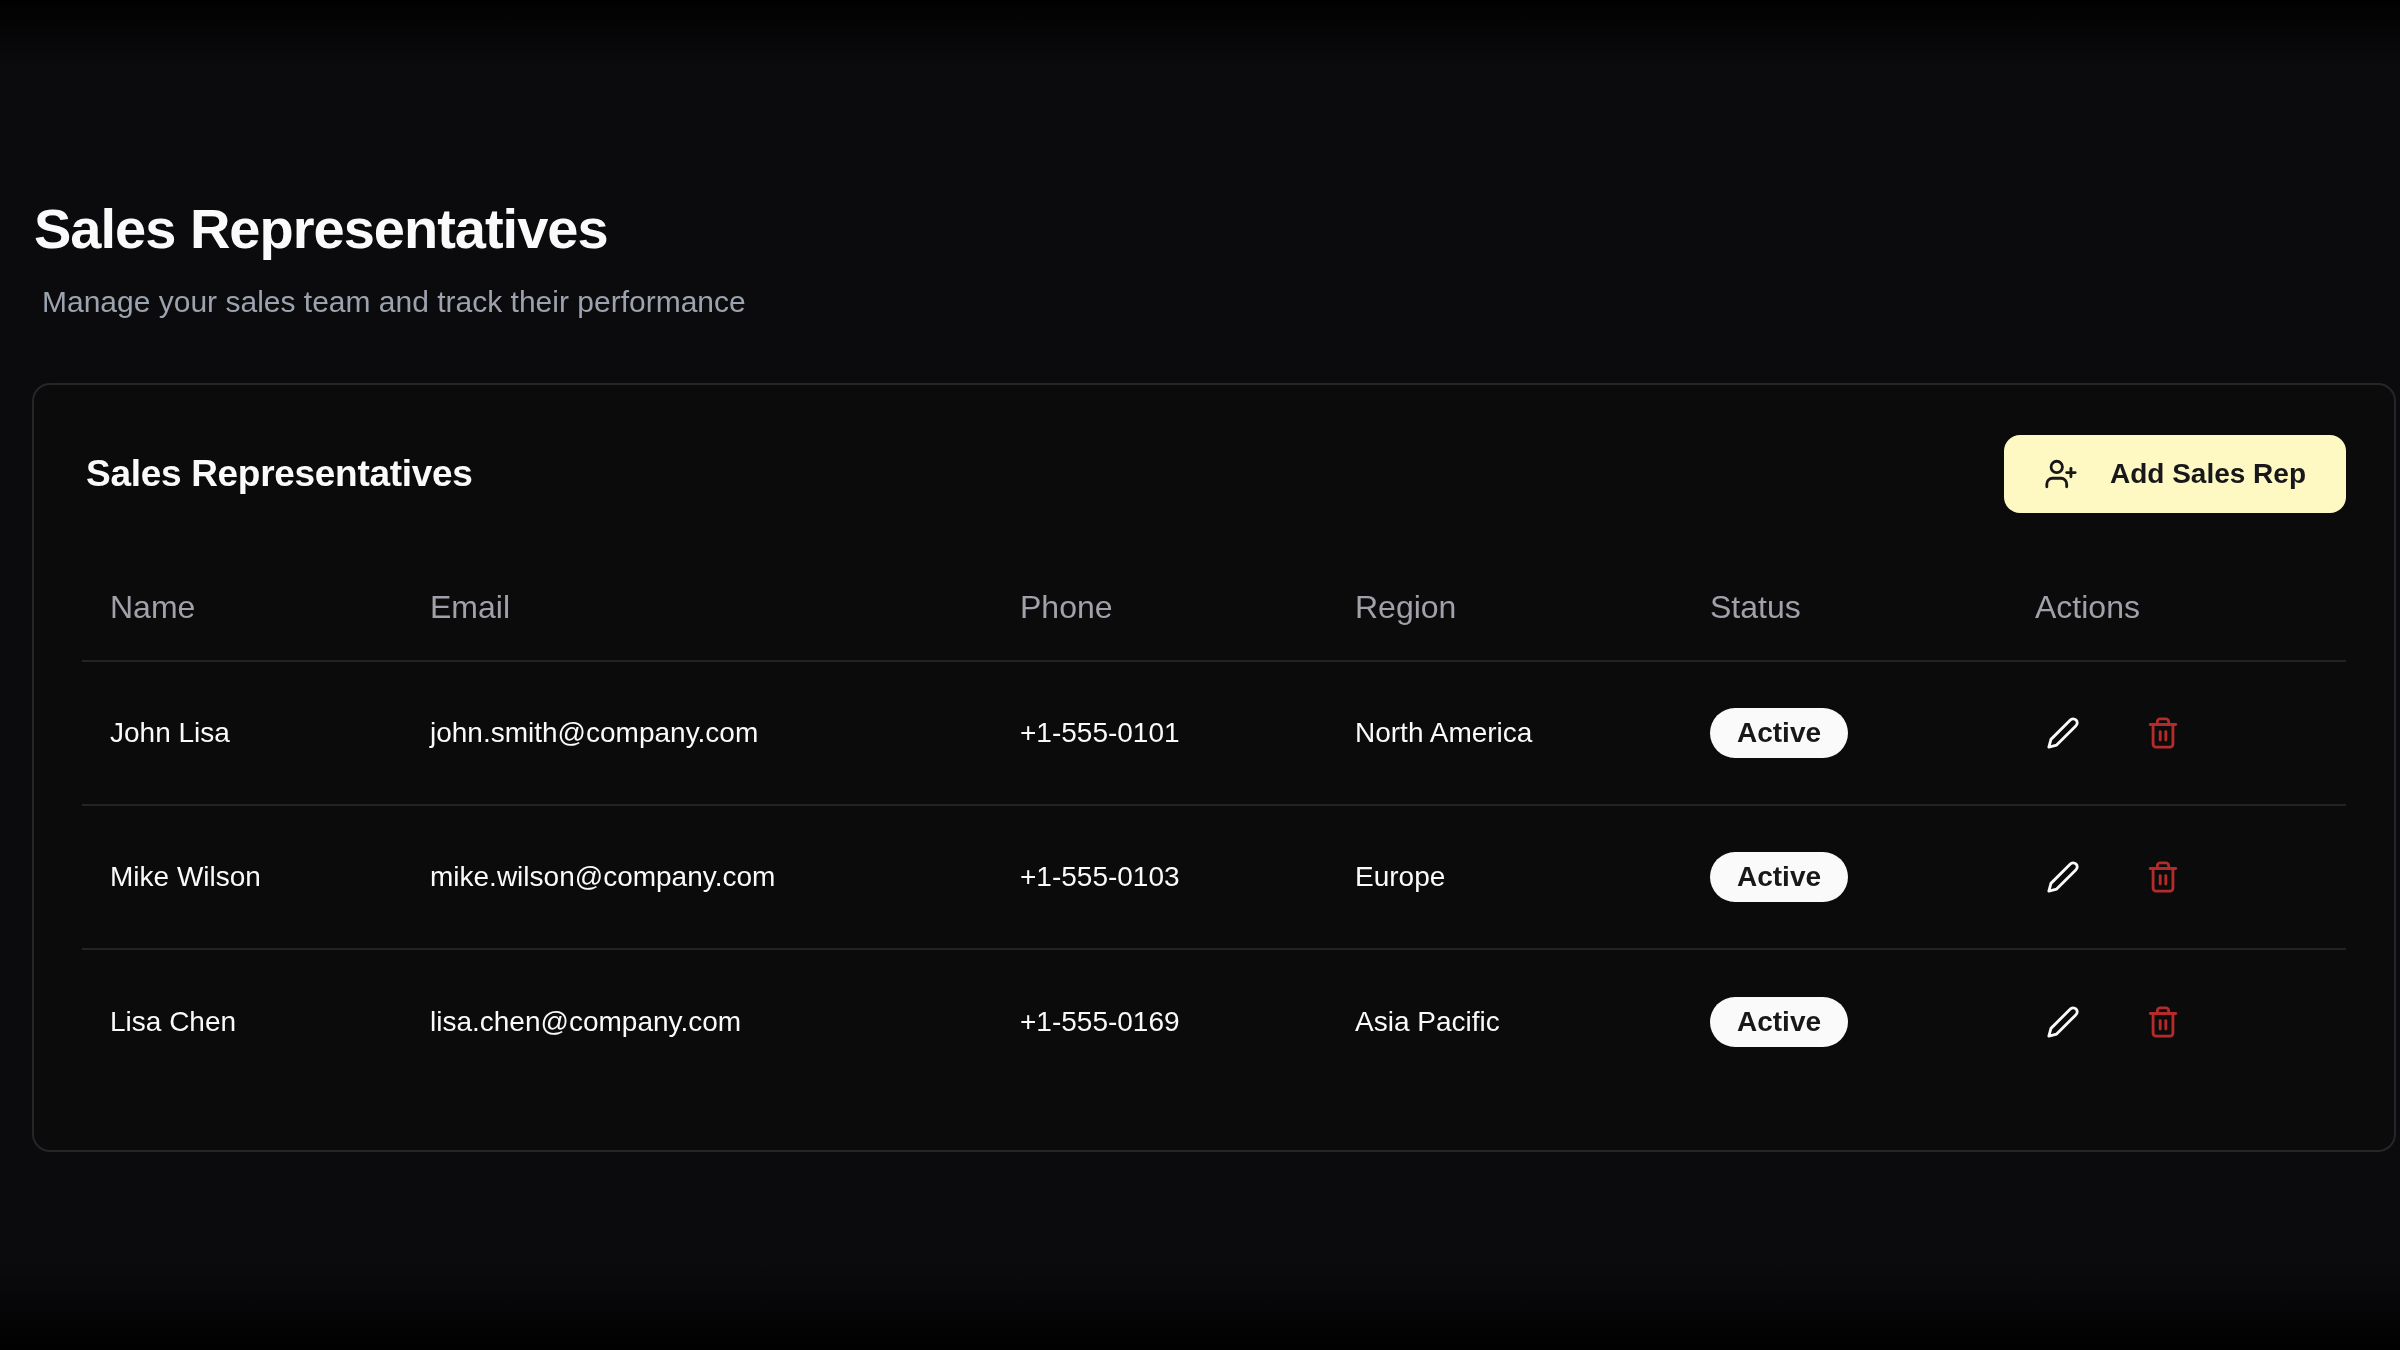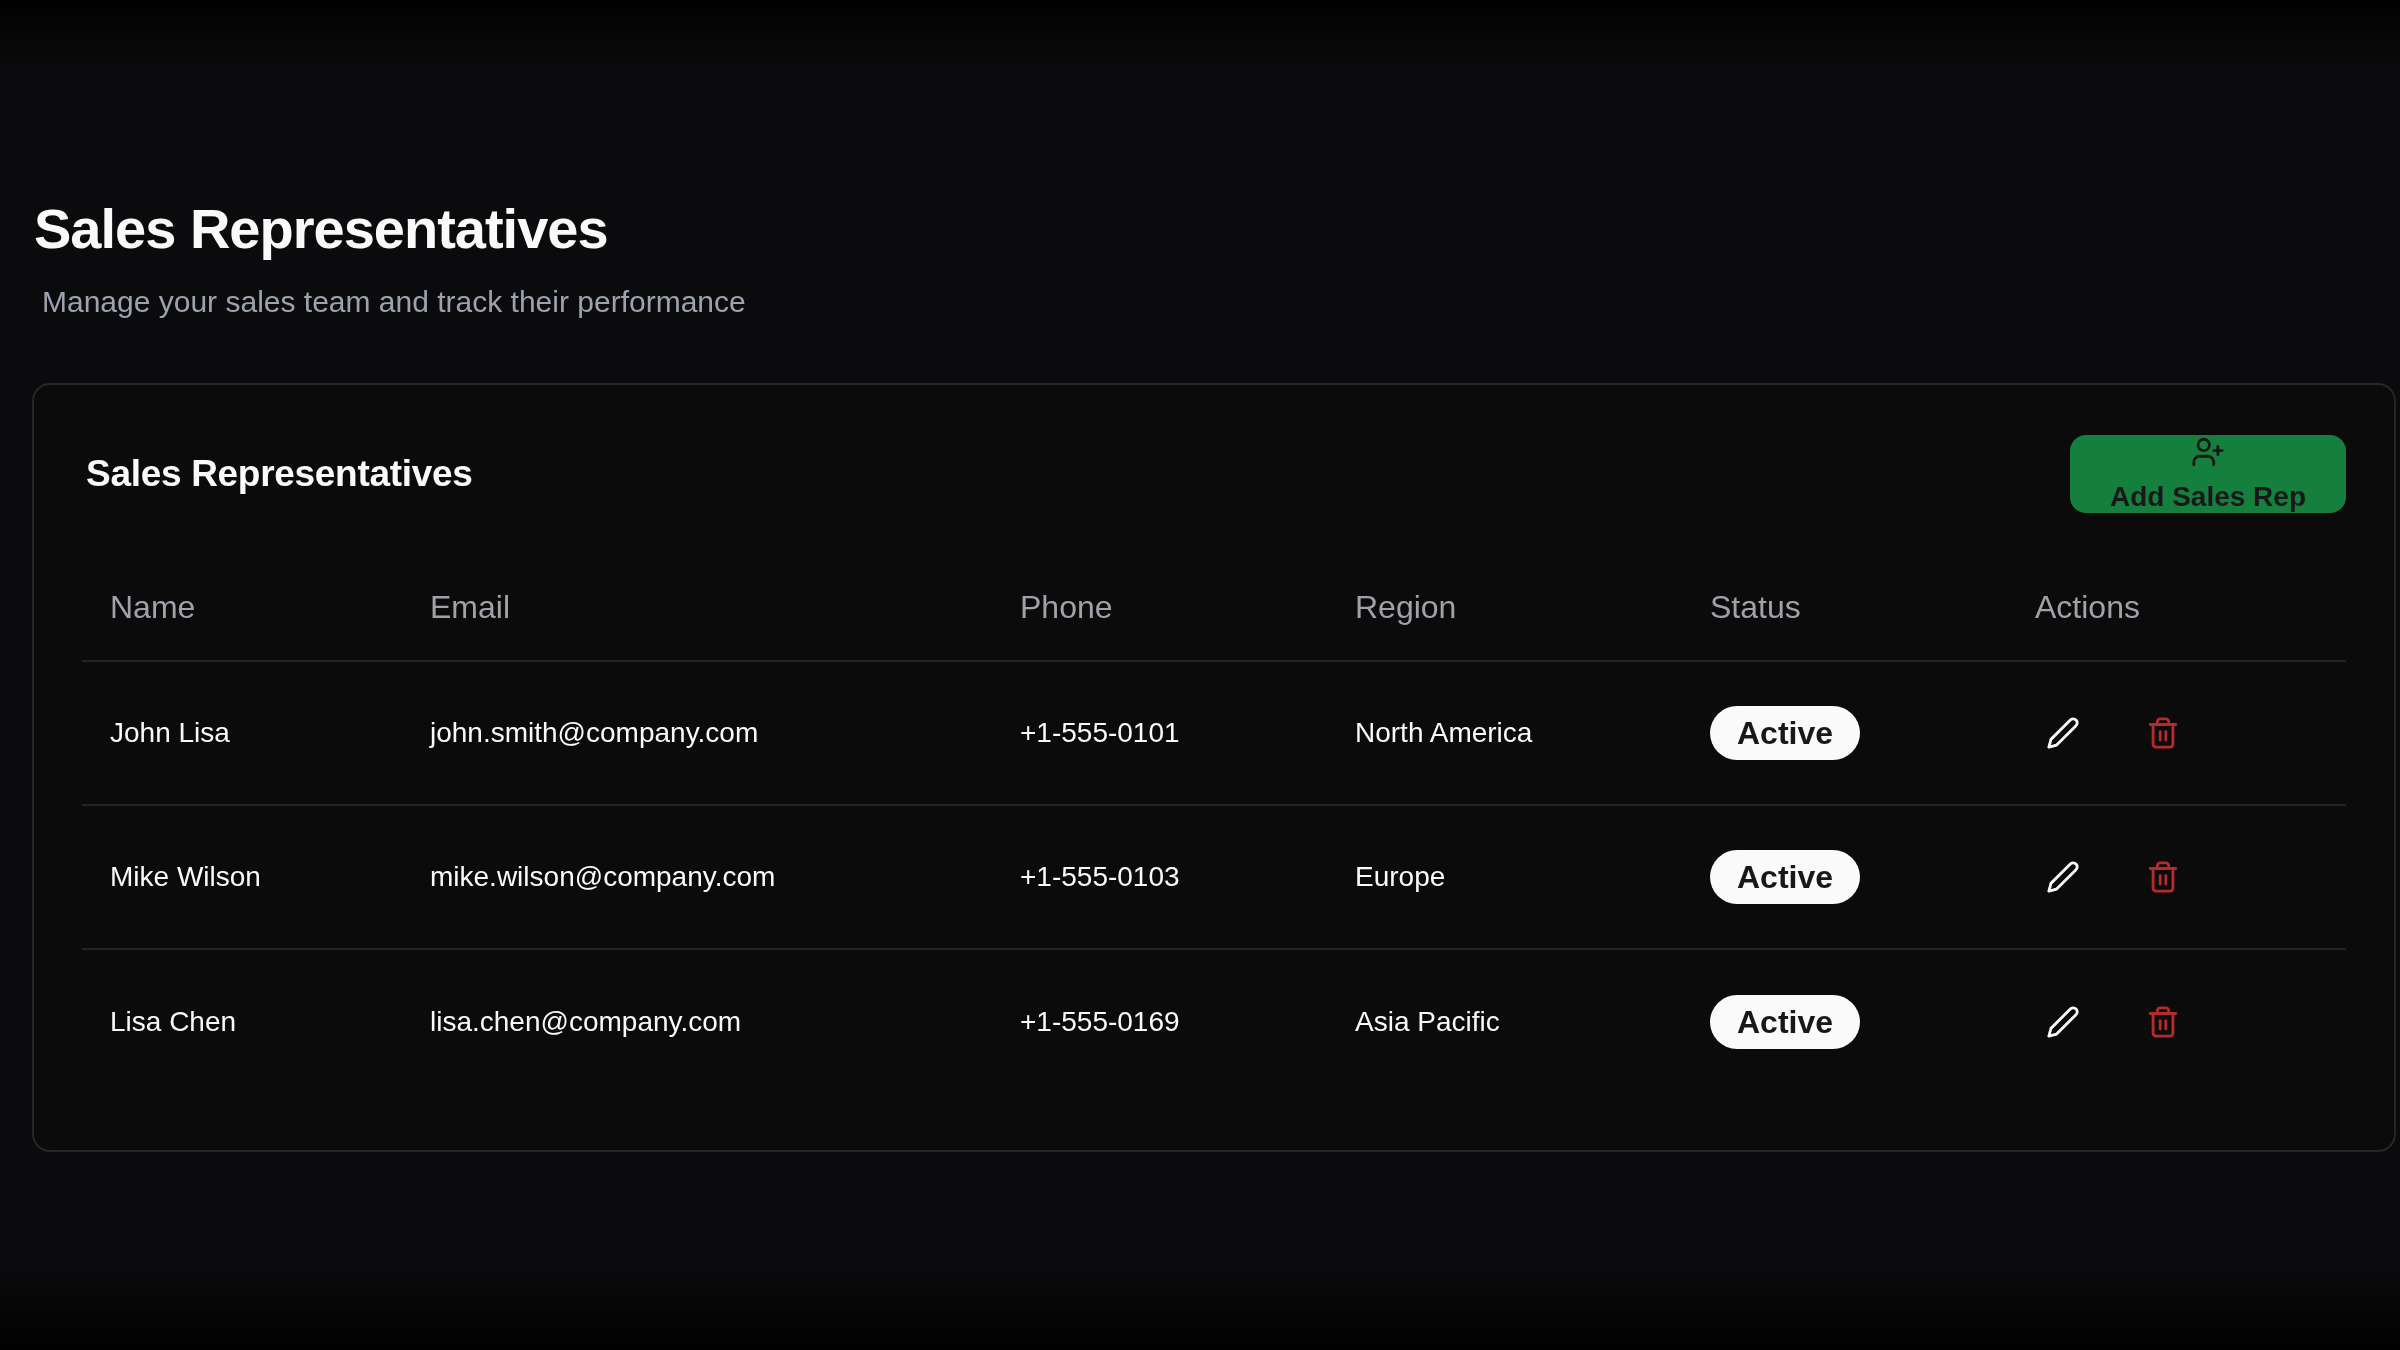--- a/index.html
+++ b/index.html
@@ -50,32 +50,31 @@
   .card-title {
     margin: 0;
     font-size: 37px;
     font-weight: 700;
     letter-spacing: -0.3px;
     color: #fafafa;
   }
   .add-btn {
     display: inline-flex;
     align-items: center;
-    gap: 12px;
+    gap: 32px;
     height: 78px;
     padding: 0 40px;
-    background: #15803d;
+    background: #fef9c3;
     color: #18181b;
     border: none;
     border-radius: 16px;
     font-family: inherit;
     font-size: 28px;
     font-weight: 600;
     cursor: pointer;
-    flex-direction: column;
   }
   .add-btn .icon { display: inline-flex; }
 
   .table { padding: 0 48px 56px 48px; }
   .trow {
     display: grid;
     grid-template-columns: 320px 590px 335px 355px 325px 1fr;
     align-items: center;
     border-bottom: 2px solid #232327;
   }
@@ -97,21 +96,21 @@
   }
   .tbody-row { height: 144px; }
   .cell.name { font-weight: 500; }
 
   .badge {
     display: inline-flex;
     align-items: center;
     justify-content: center;
     background: #fafafa;
     color: #18181b;
-    font-size: 32px;
+    font-size: 28px;
     font-weight: 600;
     padding: 11px 27px;
     border-radius: 999px;
     line-height: 1;
   }
 
   .actions-cell { gap: 44px; }
   .icon-btn {
     display: inline-flex;
     align-items: center;

